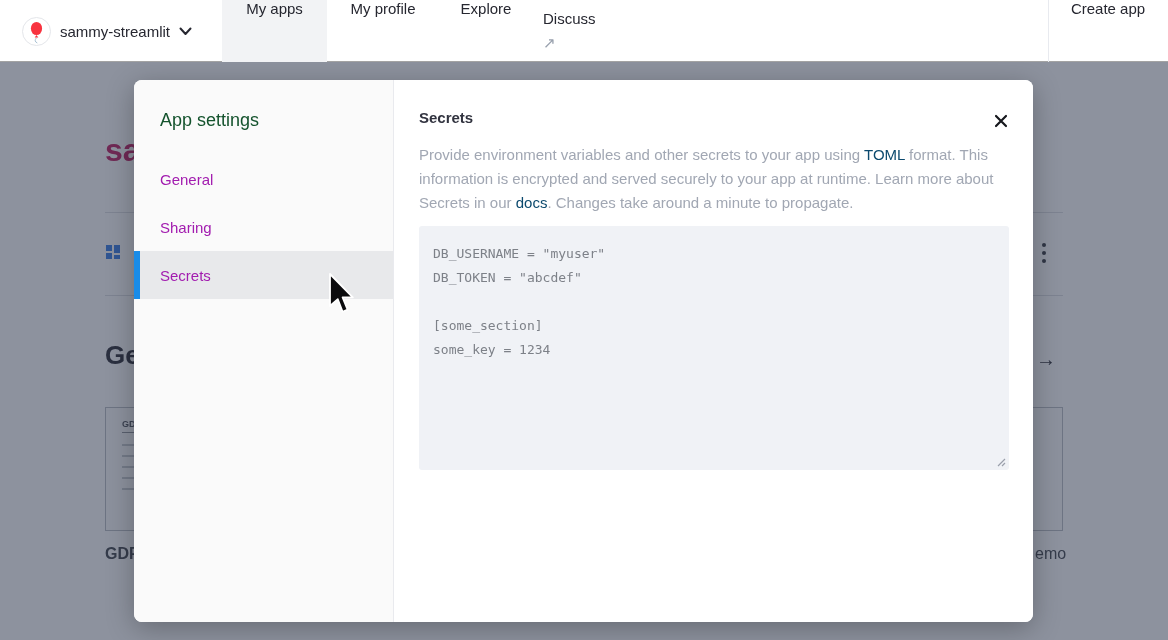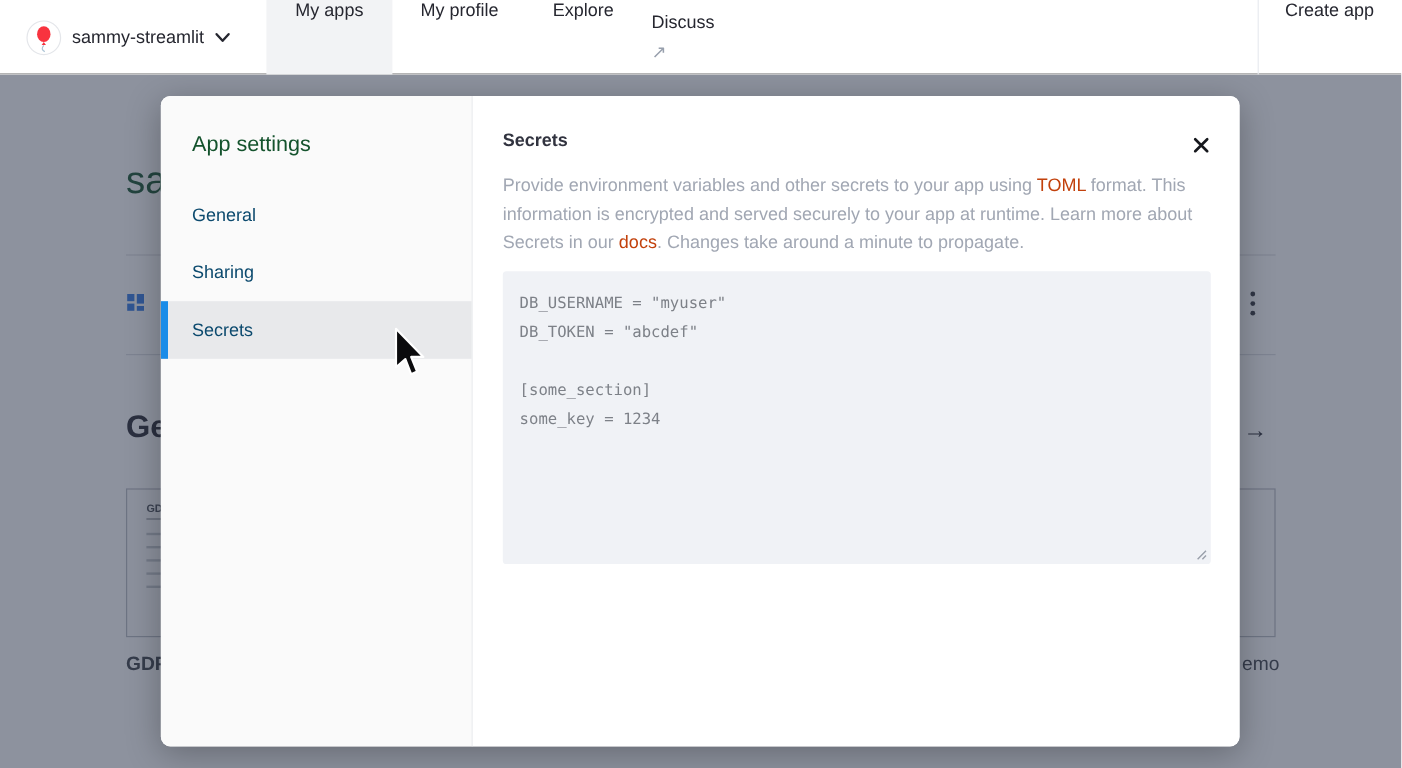--- a/index.html
+++ b/index.html
@@ -19,21 +19,21 @@
   .tab-myapps   { left:222px; width:105px; background:#f2f3f5; }
   .tab-myprofile{ left:332px; width:102px; }
   .tab-explore  { left:443px; width:86px;  }
   .tab-discuss  { left:543px; width:112px;flex-direction:column; }
   .external-glyph { color:#98a0ad; font-size:15px; }
   .nav-divider { position:absolute; left:1048px; top:0; width:1px; height:62px; background:#e8eaef; }
   .tab-create { left:1048px; width:120px; }
 
   
   .page-bg { position:absolute; left:0; top:62px; width:1168px; height:578px; background:#fff; z-index:1; }
-  .bg-h1 { position:absolute; left:105px; top:70px; font-size:32px; font-weight:400; color:#14532d; }
+  .bg-h1 { position:absolute; left:105px; top:70px; font-size:32px; font-weight:700; color:#be185d; }
   .bg-divider { position:absolute; left:105px; width:958px; height:1px; background:#dcdee3; }
   .bg-div-1 { top:150px; } .bg-div-2 { top:233px; }
   .grid-icon { position:absolute; left:106px; top:183px; width:14px; height:14px; }
   .grid-icon i { position:absolute; background:#3178e4; }
   .grid-icon .a { left:0; top:0; width:6px; height:6px; }
   .grid-icon .b { left:8px; top:0; width:6px; height:8px; }
   .grid-icon .c { left:0; top:8px; width:6px; height:6px; }
   .grid-icon .d { left:8px; top:10px; width:6px; height:4px; }
   .kebab { position:absolute; left:1042px; top:181px; display:flex; flex-direction:column; gap:4px; }
   .kebab i { width:4px; height:4px; border-radius:50%; background:#32343c; }
@@ -57,30 +57,30 @@
              background:rgba(48,56,79,0.55); z-index:10; }
 
   
   .modal { position:absolute; left:134px; top:80px; width:899px; height:542px; z-index:20;
            background:#fff; border-radius:8px; box-shadow:0 6px 28px rgba(0,0,0,0.28);
            display:flex; overflow:hidden; }
   .modal-sidebar { width:260px; background:#fafafa; border-right:1px solid #e9eaee; flex:none; }
   .sidebar-title { padding:30px 26px 0 26px; font-size:18px; color:#14532d; }
   .sidebar-menu { margin-top:24px; }
   .menu-item { height:48px; display:flex; align-items:center; padding-left:26px;
-               font-size:15px; color:#0c4a6e; cursor:pointer; }
+               font-size:15px; color:#a21caf; cursor:pointer; }
   .menu-item.selected { background:#e8e9eb; border-left:6px solid #1a8ce8; padding-left:20px; }
 
   .modal-panel { position:relative; flex:1; background:#fff; }
   .panel-title { position:absolute; left:25px; top:29px; font-size:15px; font-weight:700; color:#31333f; }
   .close-btn { position:absolute; right:23px; top:32px; width:18px; height:18px; cursor:pointer;
                display:flex; align-items:center; justify-content:center; }
   .panel-desc { position:absolute; left:25px; top:63px; width:585px;
                 font-size:15px; line-height:24px; color:#a1a7b3; }
-  .panel-desc a { color:#c2410c; text-decoration:none; cursor:pointer;text-align:right; }
+  .panel-desc a { color:#0c4a6e; text-decoration:none; cursor:pointer;text-align:right; }
   .secrets-box { position:absolute; left:25px; top:146px; width:590px; height:244px; }
   .secrets-box textarea { width:590px; height:244px; background:#f0f2f6; border:none; outline:none;
                 resize:none; border-radius:3px; padding:16px 14px;
                 font-family:"DejaVu Sans Mono","Liberation Mono",monospace;
                 font-size:13px; line-height:24px; color:#7d8188; }
   .resize-handle { position:absolute; right:2px; bottom:2px; width:12px; height:12px; cursor:nwse-resize; }
   .panel-footer { position:absolute; left:0; bottom:0; width:100%; height:64px; background:#fff;
                   border-top:1px solid #e2e6ed; }
   .save-btn { position:absolute; right:23px; top:14px; width:64px; height:37px; background:#f0f2f6;
               border:none; border-radius:8px; font-family:"Liberation Sans",sans-serif;

